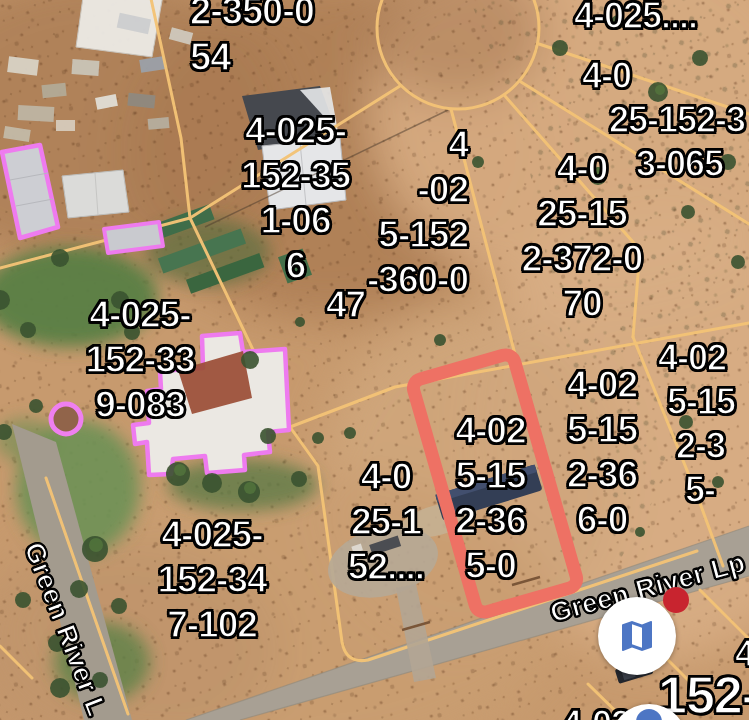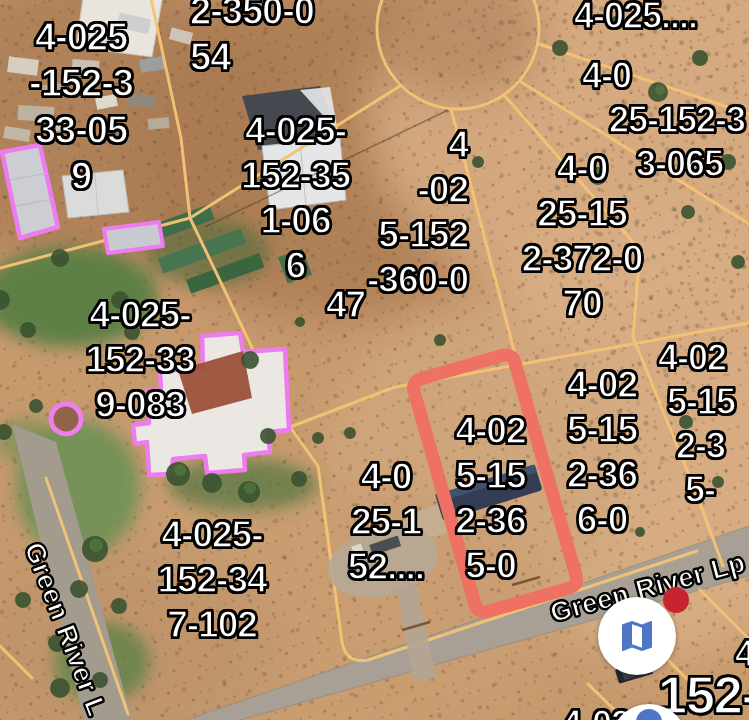--- a/index.html
+++ b/index.html
@@ -211,24 +211,20 @@
       <circle cx="180" cy="470" r="6"></circle>
         <circle cx="250" cy="488" r="6"></circle>
         <circle cx="96" cy="545" r="7"></circle>
       <circle cx="660" cy="90" r="5"></circle>
         <circle cx="600" cy="172" r="5"></circle>
     </g>
   </svg>
 
   <div id="hl-parcel"></div>
 
-  <div class="lbl ctr" style="left:10px;top:14px;width:142px;font-size:38px;">4-025
--152-3
-33-05
-9</div>
   <div class="lbl" style="left:190px;top:-12px;font-size:38px;">2-350-0
 54</div>
   <div class="lbl" style="left:574px;top:-6px;font-size:36px;">4-025....</div>
   <div class="lbl" style="left:582px;top:54px;font-size:36px;">4-0
    25-152-3
       3-065</div>
   <div class="lbl ctr" style="left:218px;top:108px;width:155px;">4-025-
 152-35
 1-06
 6</div>

